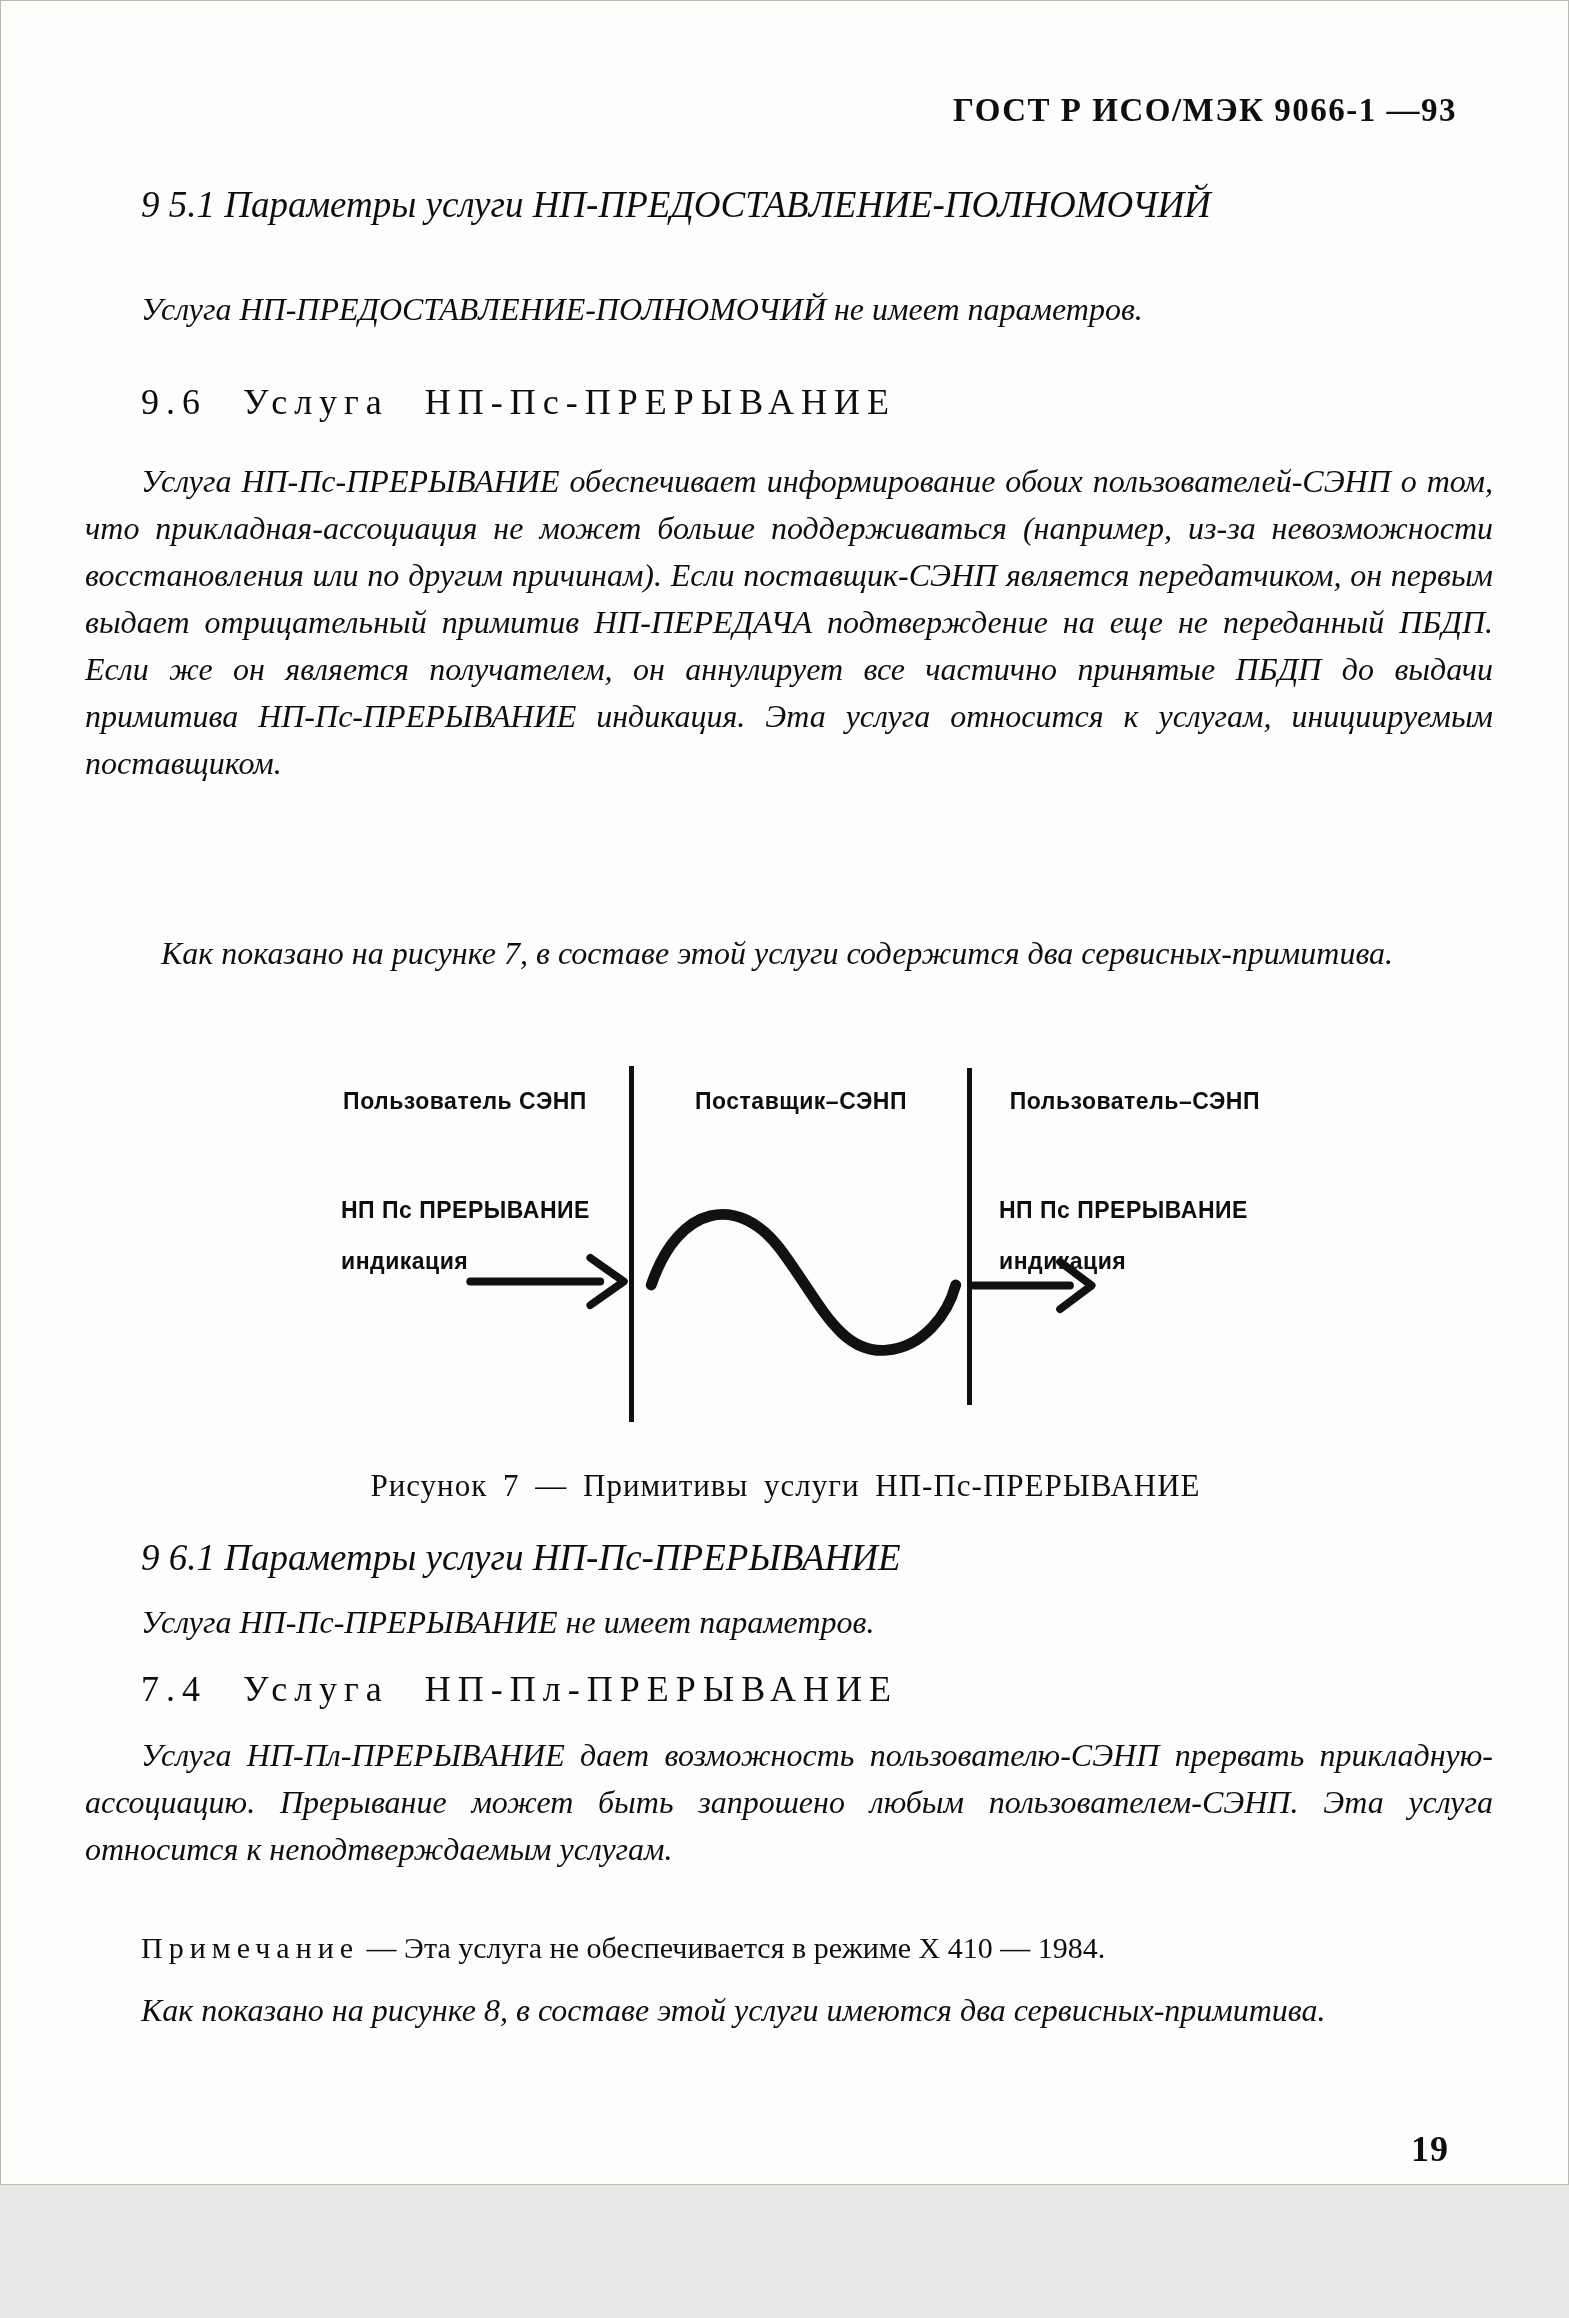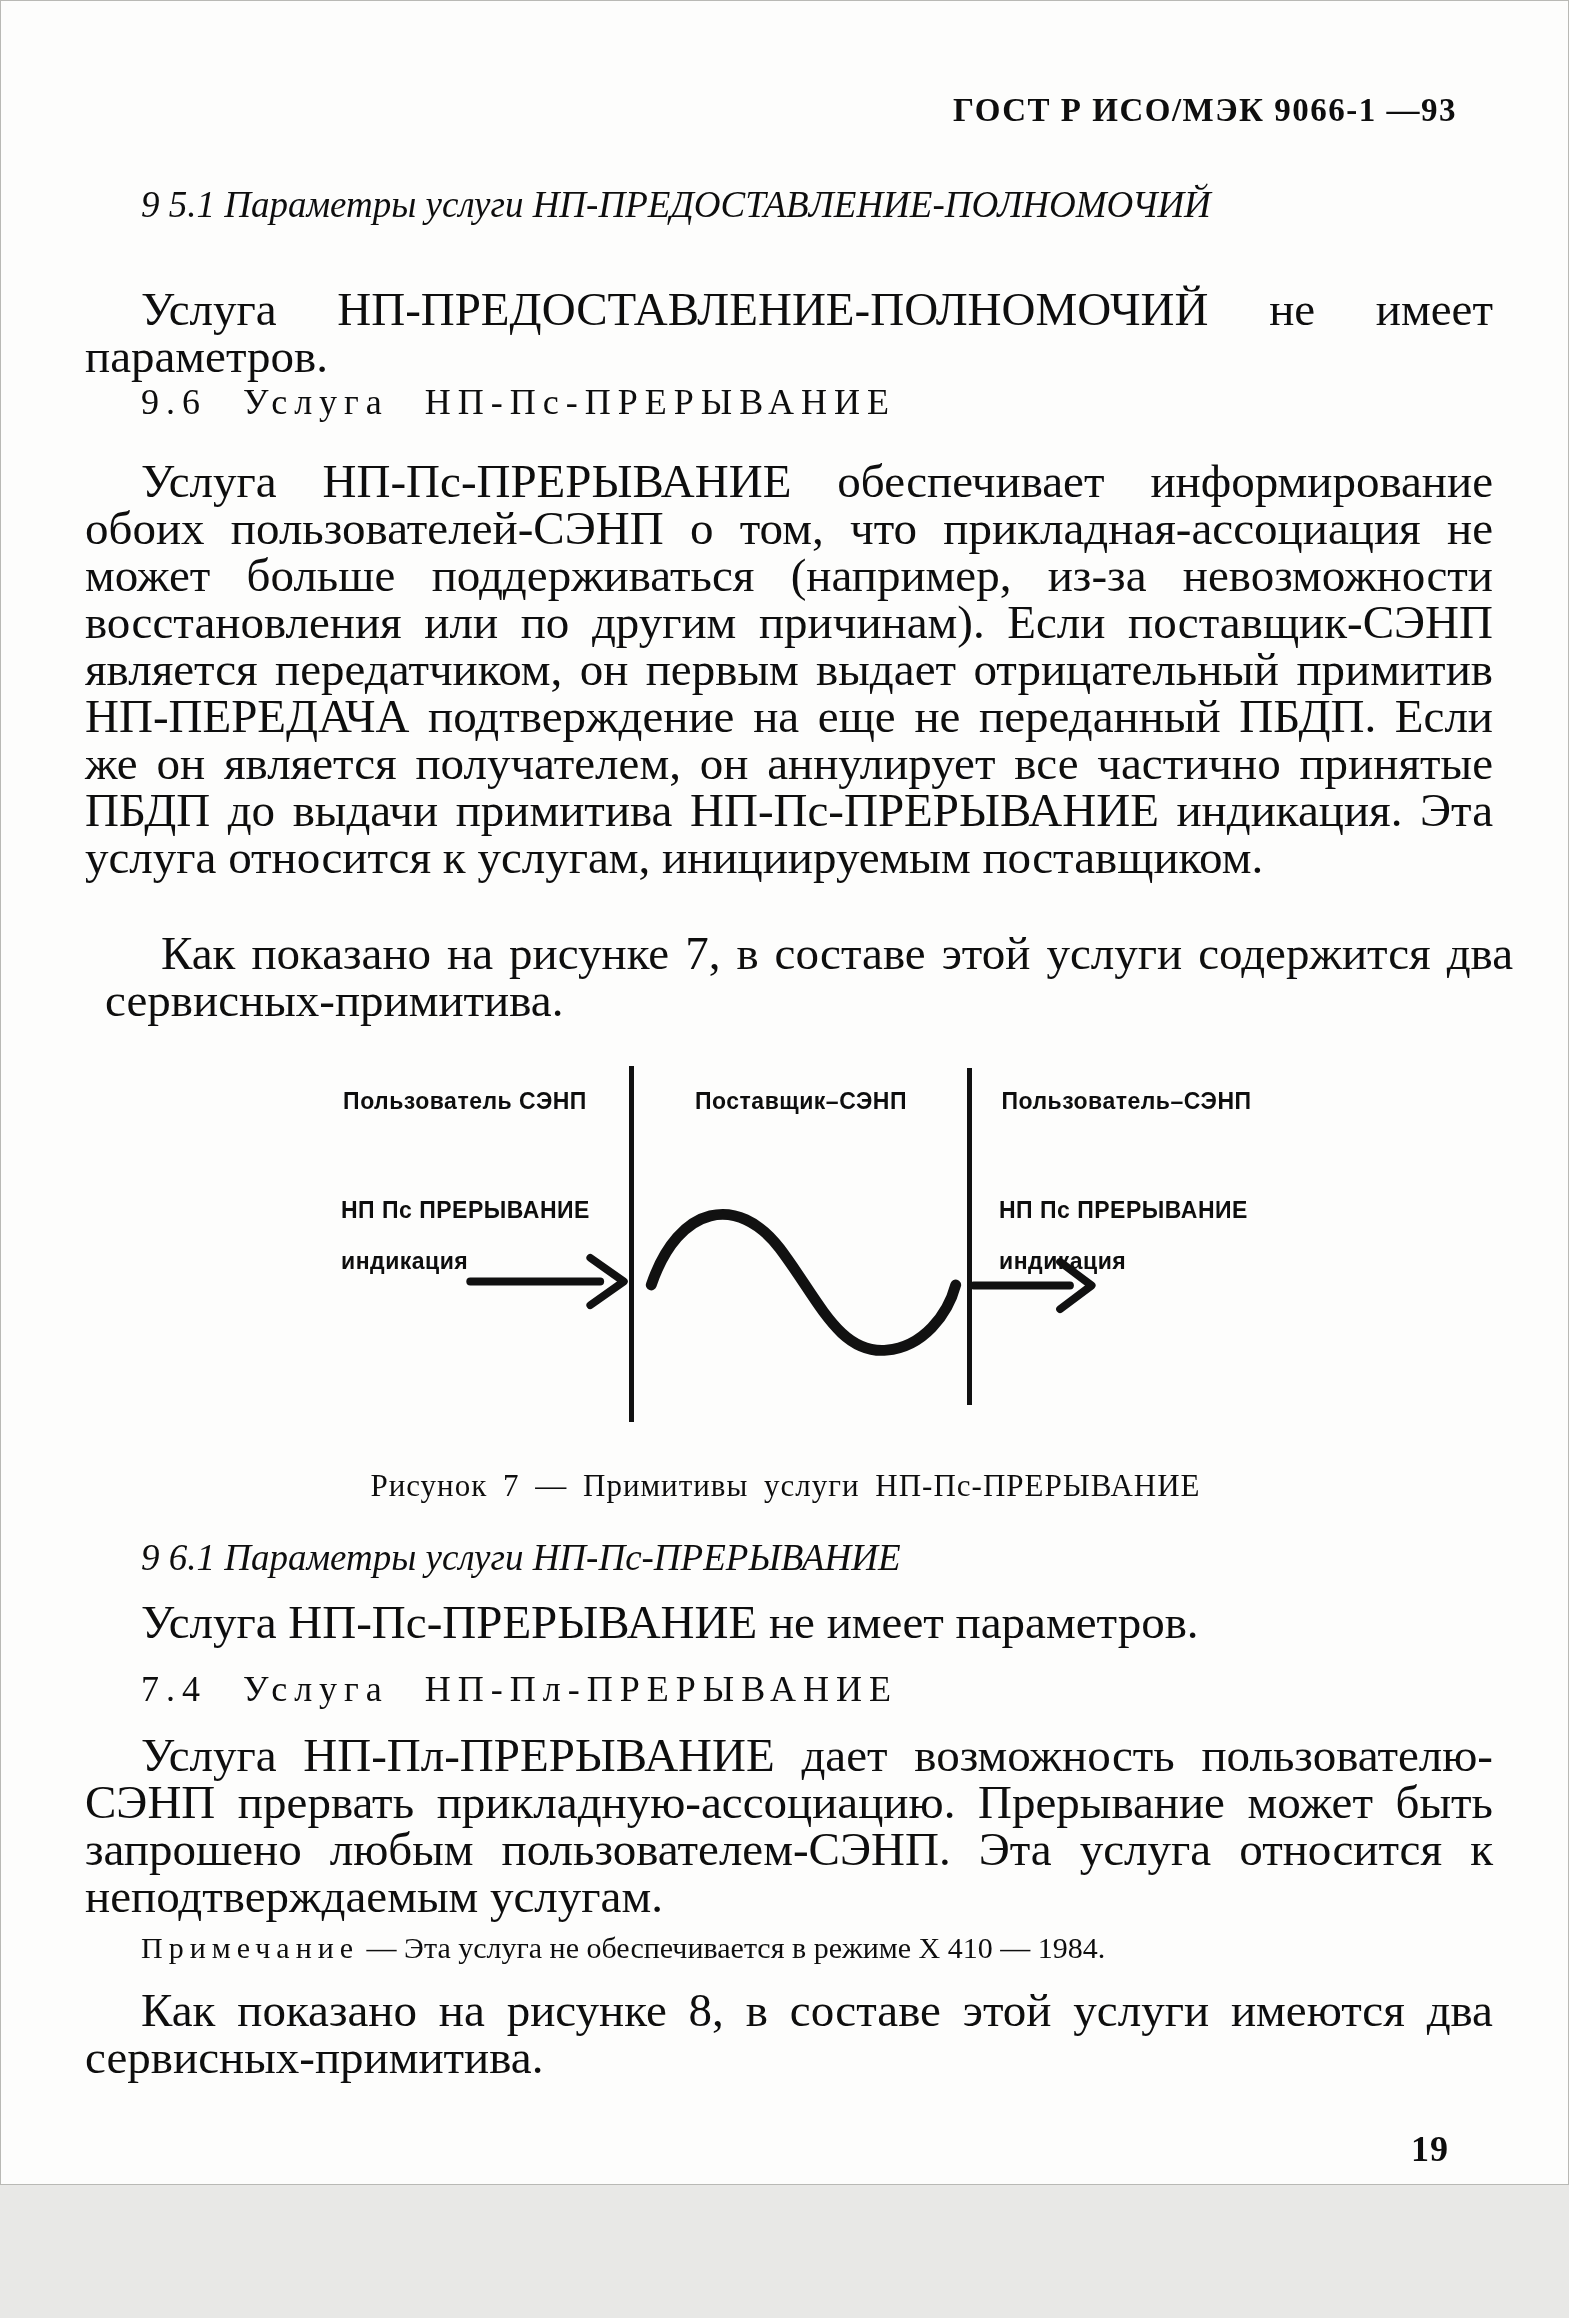--- a/index.html
+++ b/index.html
@@ -17,24 +17,25 @@
   .abs { position:absolute; }
   .doc-header {
     top:91px; right:111px;
     font-weight:bold;
     font-size:33px;
     letter-spacing:1.5px;
     white-space:nowrap;
   }
   .para {
     left:84px; width:1408px;
-    font-size:47px;
+    font-size:32px;
     line-height:47px;
     text-align:justify;
     text-indent:56px;
+    font-style:italic;
   }
   .h-italic {
     left:84px; width:1408px;
     font-size:37px;
     line-height:48px;
     font-style:italic;
     text-indent:56px;
     text-align:left;
   }
   .h-spaced {
@@ -92,21 +93,21 @@
   <div class="abs h-spaced" style="top:380px;">9.6 Услуга НП-Пс-ПРЕРЫВАНИЕ</div>
 
   <div class="abs para" style="top:457px;">Услуга НП-Пс-ПРЕРЫВАНИЕ обеспечивает информирование обоих пользователей-СЭНП о том, что прикладная-ассоциация не может больше поддерживаться (например, из-за невозможности восстановления или по другим причинам). Если поставщик-СЭНП является передатчиком, он первым выдает отрицательный примитив НП-ПЕРЕДАЧА подтверждение на еще не переданный ПБДП. Если же он является получателем, он аннулирует все частично принятые ПБДП до выдачи примитива НП-Пс-ПРЕРЫВАНИЕ индикация. Эта услуга относится к услугам, инициируемым поставщиком.</div>
 
   <div class="abs para" style="top:929px;margin-left:20px;">Как показано на рисунке 7, в составе этой услуги содержится два сервисных-примитива.</div>
 
   <div class="abs" style="top:0;left:0;width:1569px;height:2319px;pointer-events:none;">
 
     <div class="abs fig-label" style="top:1087px;left:340px;width:248px;text-align:center;">Пользователь СЭНП</div>
     <div class="abs fig-label" style="top:1087px;left:681px;width:238px;text-align:center;">Поставщик–СЭНП</div>
-    <div class="abs fig-label" style="top:1087px;left:992px;width:267px;text-align:center;">Пользователь–СЭНП</div>
+    <div class="abs fig-label" style="top:1087px;left:992px;width:267px;text-align:right;">Пользователь–СЭНП</div>
 
     <div class="abs vline" style="top:1065px;left:628px;height:356px;"></div>
     <div class="abs vline" style="top:1067px;left:966px;height:337px;"></div>
 
     <div class="abs fig-label fig-primitive" style="top:1184px;left:340px;">
       <div>НП Пс ПРЕРЫВАНИЕ</div>
       <div>индикация</div>
     </div>
 
     <div class="abs fig-label fig-primitive" style="top:1184px;left:998px;">

